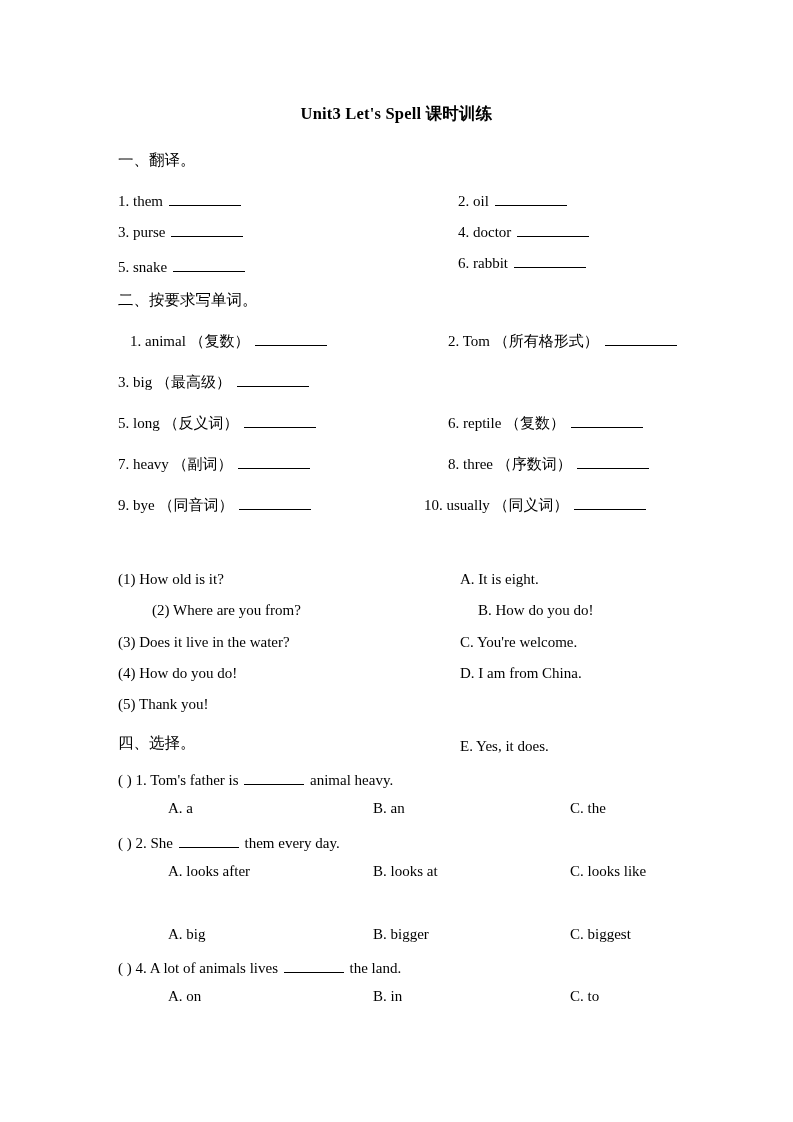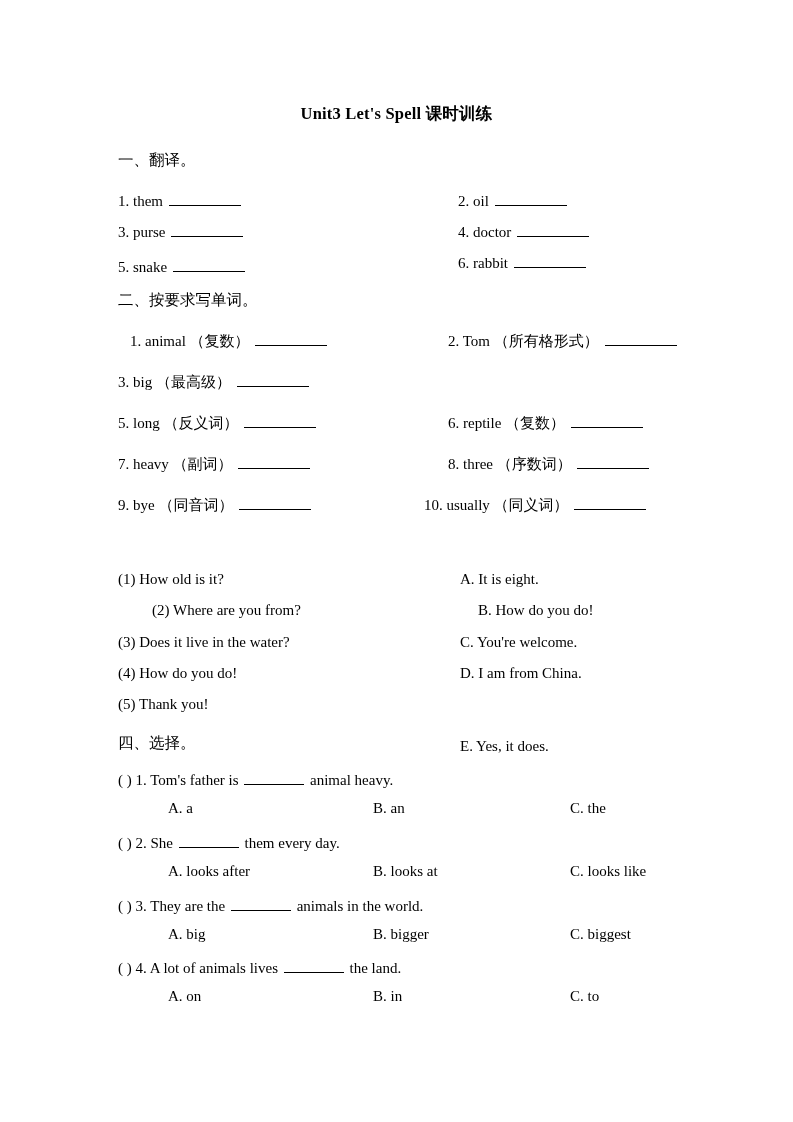--- a/index.html
+++ b/index.html
@@ -202,27 +202,20 @@
     <span class="paren">(   )</span>
     <span>2.</span>
     <span>She</span>
     <span class="blank b-mc"></span>
     <span>them every day.</span>
   </div>
   <div class="line" style="left:168px; top:864px;">A. looks after</div>
   <div class="line" style="left:373px; top:864px;">B. looks at</div>
   <div class="line" style="left:570px; top:864px;">C. looks like</div>
 
-  <div class="line col-left" style="top:896px;">
-    <span class="paren">(   )</span>
-    <span>3.</span>
-    <span>They are the</span>
-    <span class="blank b-mc"></span>
-    <span>animals in the world.</span>
-  </div>
   <div class="line" style="left:168px; top:927px;">A. big</div>
   <div class="line" style="left:373px; top:927px;">B. bigger</div>
   <div class="line" style="left:570px; top:927px;">C. biggest</div>
 
   <div class="line col-left" style="top:958px;">
     <span class="paren">(   )</span>
     <span>4.</span>
     <span>A lot of animals lives</span>
     <span class="blank b-mc"></span>
     <span>the land.</span>

